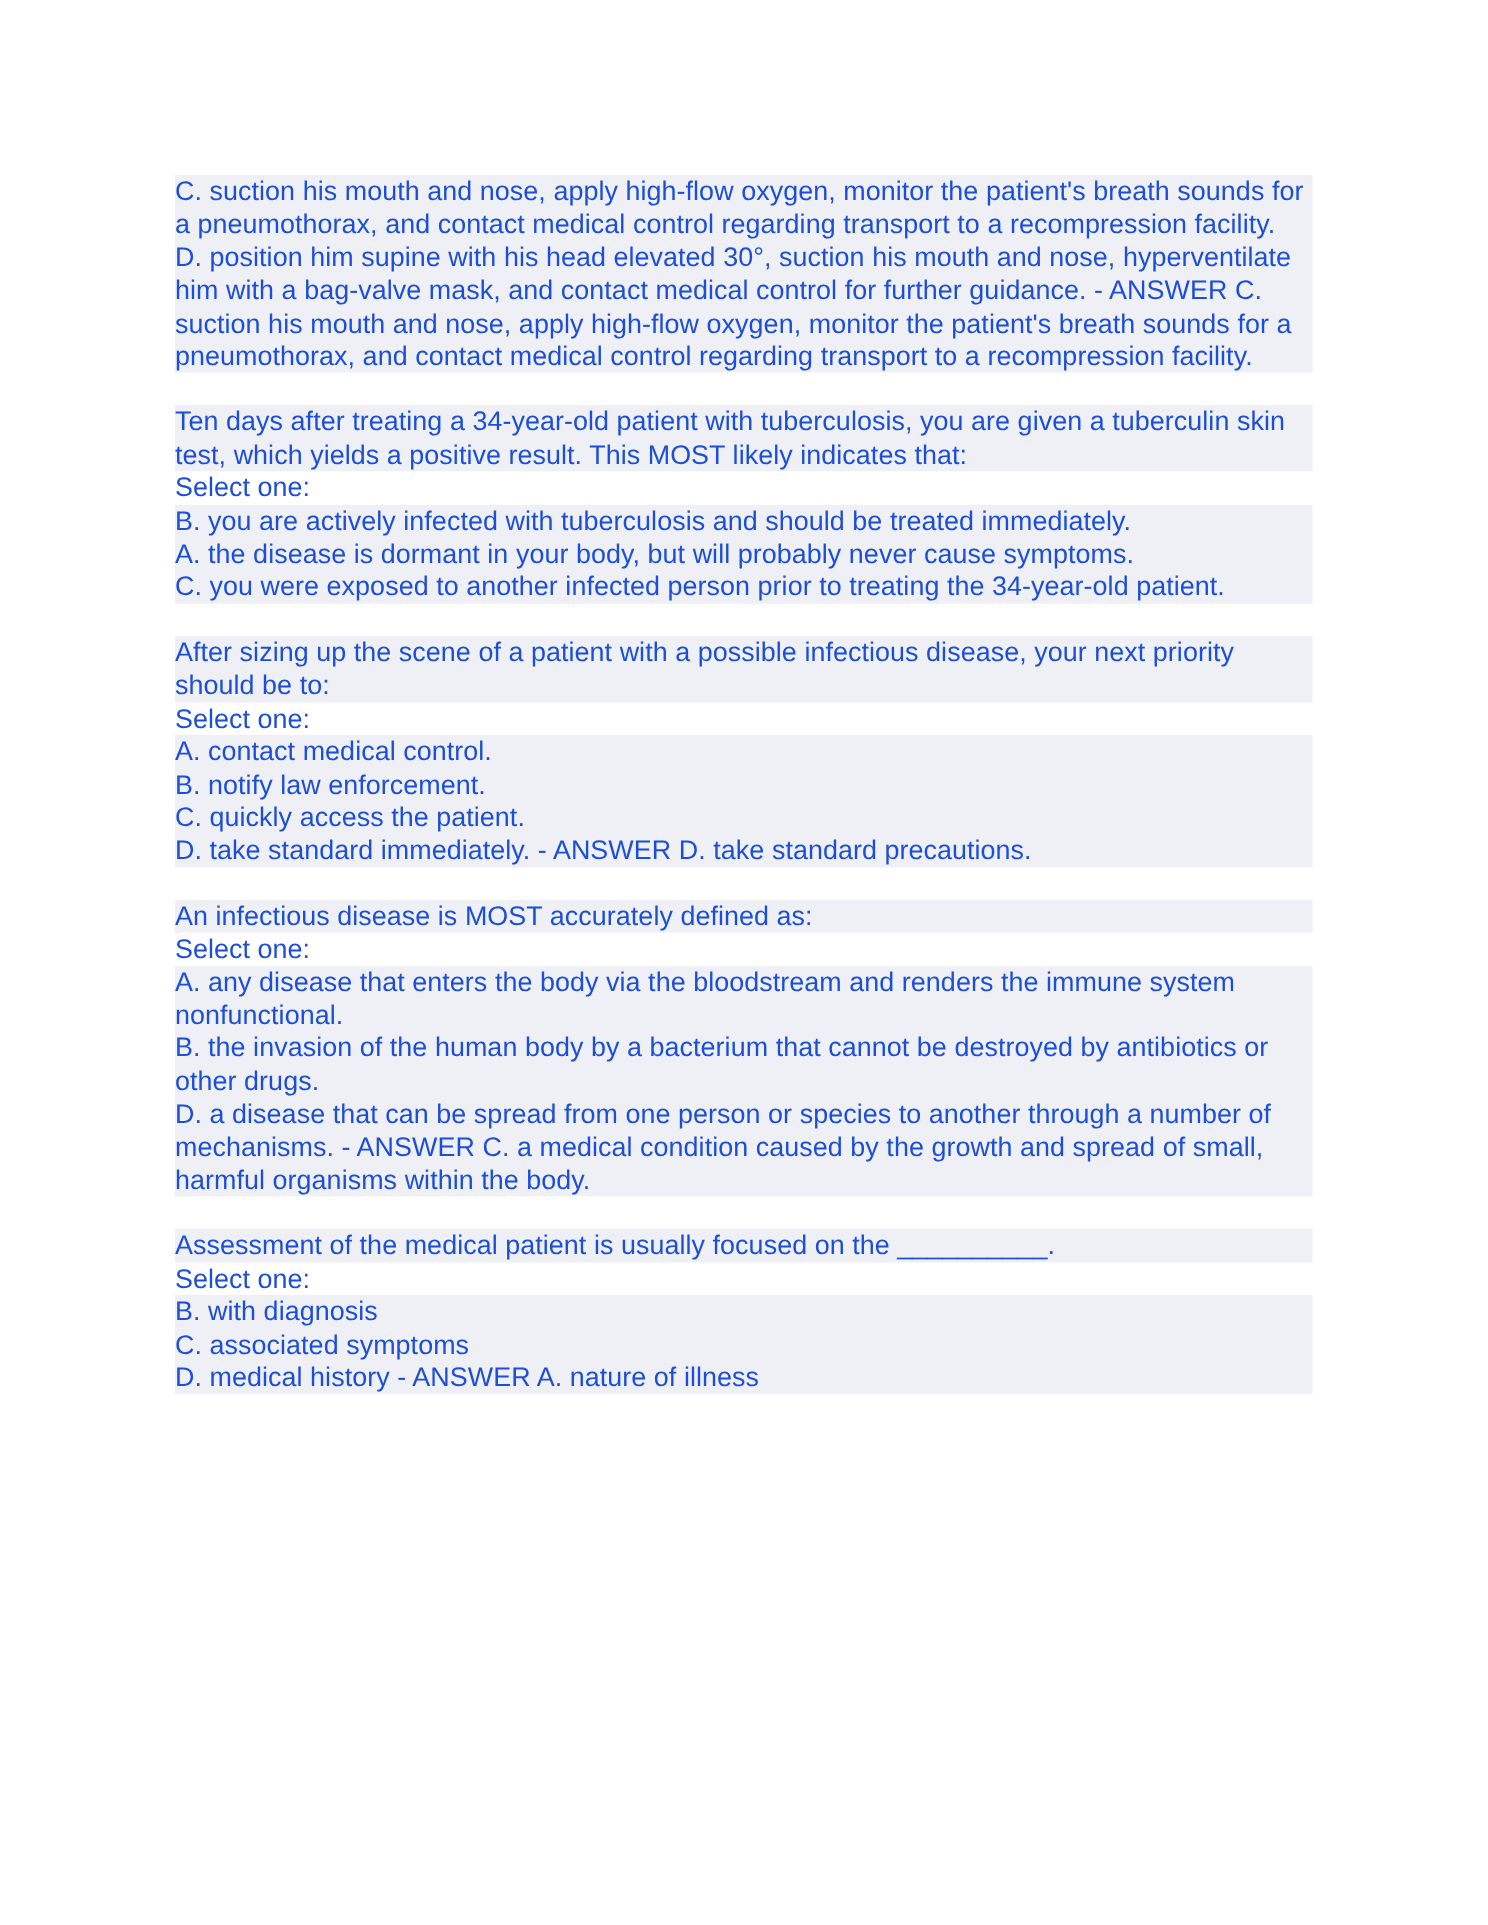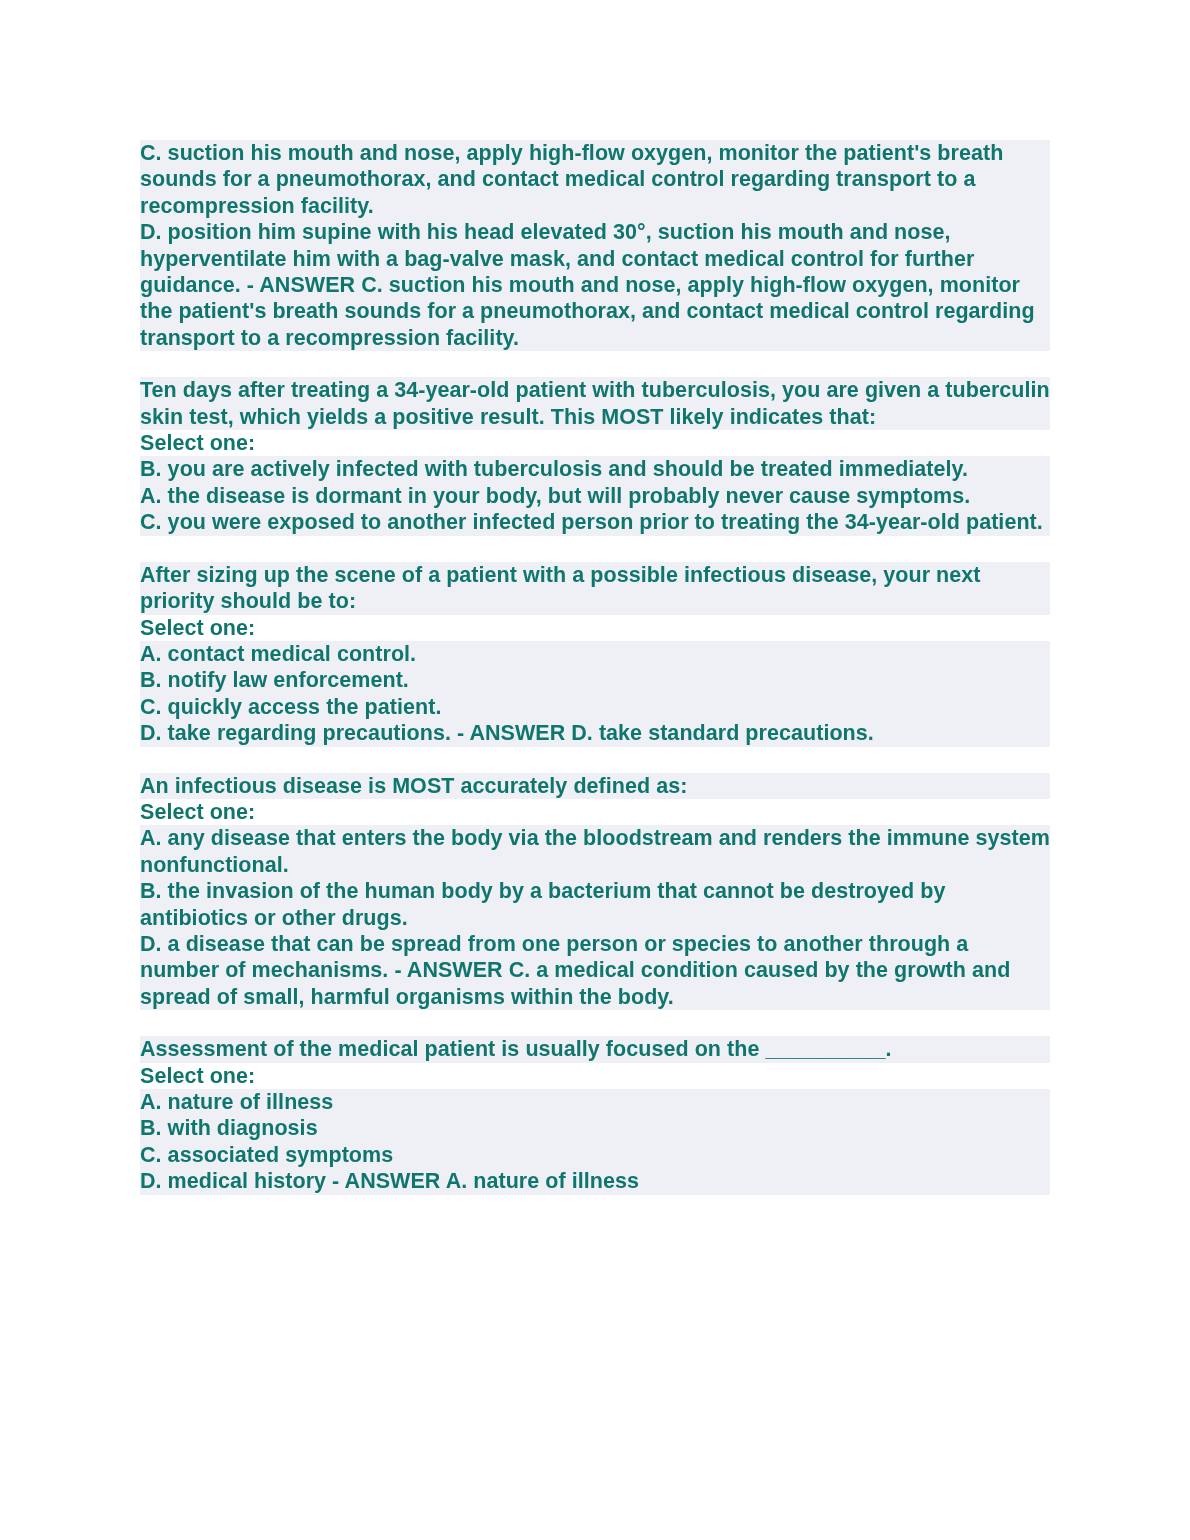--- a/index.html
+++ b/index.html
@@ -17,23 +17,22 @@
     position: relative;
     width: 1190px;
     height: 1540px;
     background: #ffffff;
     box-sizing: border-box;
     padding: 140px 140px 0 140px;
   }
   .doc-body {
     font-size: 21.5px;
     line-height: 26.4px;
-    color: #0f766e;
+    color: #1d4ed8;
     letter-spacing: 0.05px;
-    font-weight: bold;
   }
   .block {
     margin: 0 0 26px 0;
   }
   .block:last-child {
     margin-bottom: 0;
   }
   .line {
     margin: 0;
     padding: 0;
@@ -63,34 +62,33 @@
       <p class="line para hl">A. the disease is dormant in your body, but will probably never cause symptoms.</p>
       <p class="line para hl">C. you were exposed to another infected person prior to treating the 34-year-old patient.</p>
     </div>
 
     <div class="block">
       <p class="line para hl">After sizing up the scene of a patient with a possible infectious disease, your next priority should be to:</p>
       <p class="line para">Select one:</p>
       <p class="line para hl">A. contact medical control.</p>
       <p class="line para hl">B. notify law enforcement.</p>
       <p class="line para hl">C. quickly access the patient.</p>
-      <p class="line para hl">D. take regarding precautions. - ANSWER D. take standard precautions.</p>
+      <p class="line para hl">D. take standard immediately. - ANSWER D. take standard precautions.</p>
     </div>
 
     <div class="block">
       <p class="line para hl">An infectious disease is MOST accurately defined as:</p>
       <p class="line para">Select one:</p>
       <p class="line para hl">A. any disease that enters the body via the bloodstream and renders the immune system nonfunctional.</p>
       <p class="line para hl">B. the invasion of the human body by a bacterium that cannot be destroyed by antibiotics or other drugs.</p>
       <p class="line para hl">D. a disease that can be spread from one person or species to another through a number of mechanisms. - ANSWER C. a medical condition caused by the growth and spread of small, harmful organisms within the body.</p>
     </div>
 
     <div class="block">
       <p class="line para hl">Assessment of the medical patient is usually focused on the __________.</p>
       <p class="line para">Select one:</p>
-      <p class="line para hl">A. nature of illness</p>
       <p class="line para hl">B. with diagnosis</p>
       <p class="line para hl">C. associated symptoms</p>
       <p class="line para hl">D. medical history - ANSWER A. nature of illness</p>
     </div>
 
   </div>
 </div>
 
 </body></html>

